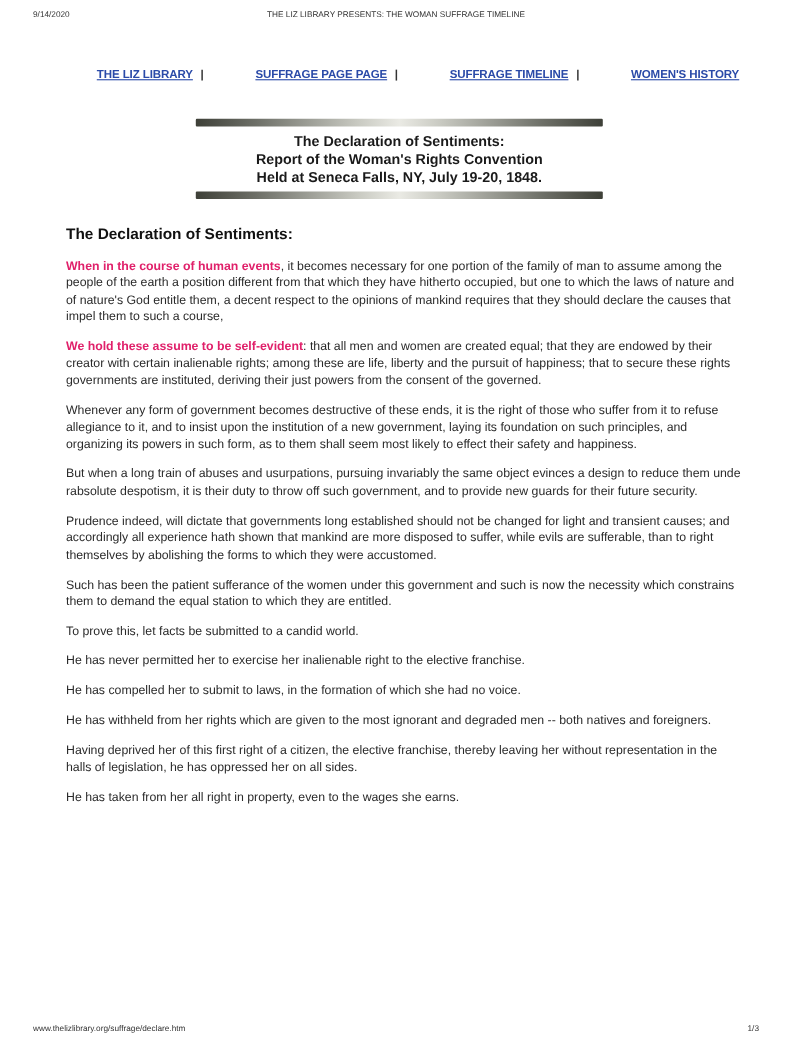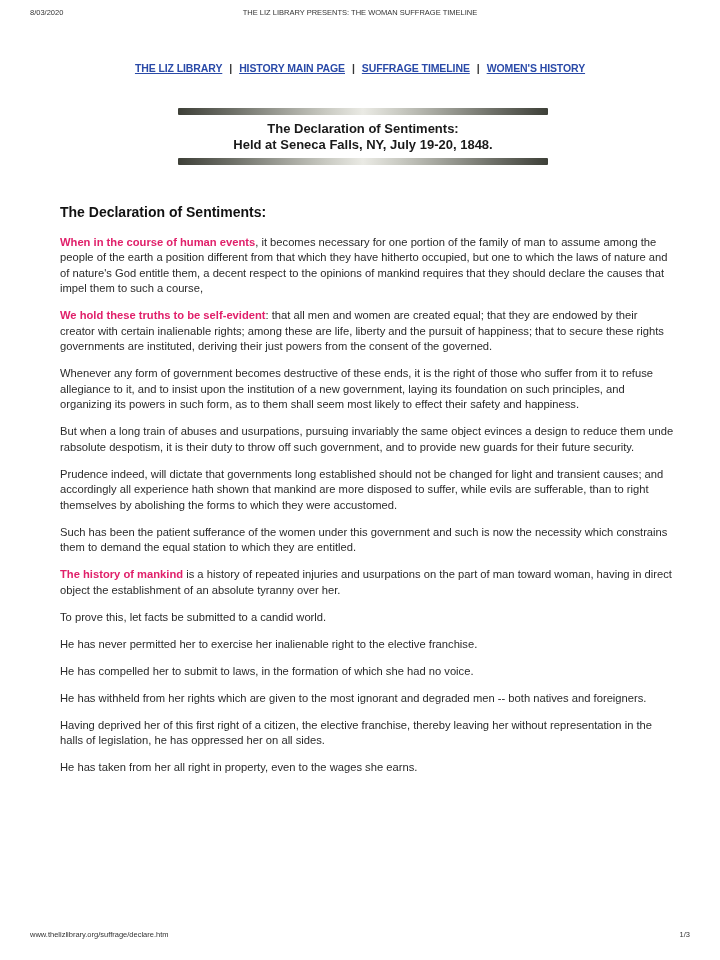--- a/index.html
+++ b/index.html
@@ -43,20 +43,21 @@
       width: 720px;
       text-align: center;
       font-size: 10.5px;
       font-weight: bold;
       color: #333;
       letter-spacing: -0.1px;
     }
     .nav a {
       color: #2a4aa8;
       text-decoration: underline;
+      margin-left: 40px;
     }
     .nav .sep {
       margin: 0 7px;
       color: #333;
       font-weight: bold;
     }
     .title-box {
       position: absolute;
       top: 108px;
       left: 178px;
@@ -115,46 +116,46 @@
     .print-page {
       position: absolute;
       right: 30px;
       margin-left: 27px;
     }
   </style>
 </head>
 <body>
 
 <div class="print-header">
-  <span class="print-date">8/03/2020</span>
+  <span class="print-date">9/14/2020</span>
   <span class="print-title">THE LIZ LIBRARY PRESENTS: THE WOMAN SUFFRAGE TIMELINE</span>
 </div>
 
 <div class="nav">
-  <a href="#">THE LIZ LIBRARY</a><span class="sep">|</span><a href="#">HISTORY MAIN PAGE</a><span class="sep">|</span><a href="#">SUFFRAGE TIMELINE</a><span class="sep">|</span><a href="#">WOMEN'S HISTORY</a>
+  <a href="#">THE LIZ LIBRARY</a><span class="sep">|</span><a href="#">SUFFRAGE PAGE PAGE</a><span class="sep">|</span><a href="#">SUFFRAGE TIMELINE</a><span class="sep">|</span><a href="#">WOMEN'S HISTORY</a>
 </div>
 
 <div class="title-box">
   <div class="bar"></div>
   <div class="title-lines">
     <div>The Declaration of Sentiments:</div>
+    <div>Report of the Woman's Rights Convention</div>
     <div>Held at Seneca Falls, NY, July 19-20, 1848.</div>
   </div>
   <div class="bar"></div>
 </div>
 
 <div class="content">
   <h2>The Declaration of Sentiments:</h2>
   <p><span class="hl">When in the course of human events</span><span>, it becomes necessary for one portion of the family of man to assume among the people of the earth a position different from that which they have hitherto occupied, but one to which the laws of nature and of nature's God entitle them, a decent respect to the opinions of mankind requires that they should declare the causes that impel them to such a course,</span></p>
-  <p><span class="hl">We hold these truths to be self-evident</span><span>: that all men and women are created equal; that they are endowed by their creator with certain inalienable rights; among these are life, liberty and the pursuit of happiness; that to secure these rights governments are instituted, deriving their just powers from the consent of the governed.</span></p>
+  <p><span class="hl">We hold these assume to be self-evident</span><span>: that all men and women are created equal; that they are endowed by their creator with certain inalienable rights; among these are life, liberty and the pursuit of happiness; that to secure these rights governments are instituted, deriving their just powers from the consent of the governed.</span></p>
   <p><span>Whenever any form of government becomes destructive of these ends, it is the right of those who suffer from it to refuse allegiance to it, and to insist upon the institution of a new government, laying its foundation on such principles, and organizing its powers in such form, as to them shall seem most likely to effect their safety and happiness.</span></p>
   <p><span>But when a long train of abuses and usurpations, pursuing invariably the same object evinces a design to reduce them unde rabsolute despotism, it is their duty to throw off such government, and to provide new guards for their future security.</span></p>
   <p><span>Prudence indeed, will dictate that governments long established should not be changed for light and transient causes; and accordingly all experience hath shown that mankind are more disposed to suffer, while evils are sufferable, than to right themselves by abolishing the forms to which they were accustomed.</span></p>
   <p><span>Such has been the patient sufferance of the women under this government and such is now the necessity which constrains them to demand the equal station to which they are entitled.</span></p>
-  <p><span class="hl">The history of mankind</span><span> is a history of repeated injuries and usurpations on the part of man toward woman, having in direct object the establishment of an absolute tyranny over her.</span></p>
   <p><span>To prove this, let facts be submitted to a candid world.</span></p>
   <p><span>He has never permitted her to exercise her inalienable right to the elective franchise.</span></p>
   <p><span>He has compelled her to submit to laws, in the formation of which she had no voice.</span></p>
   <p><span>He has withheld from her rights which are given to the most ignorant and degraded men -- both natives and foreigners.</span></p>
   <p><span>Having deprived her of this first right of a citizen, the elective franchise, thereby leaving her without representation in the halls of legislation, he has oppressed her on all sides.</span></p>
   <p><span>He has taken from her all right in property, even to the wages she earns.</span></p>
 </div>
 
 <div class="print-footer">
   <span class="print-url">www.thelizlibrary.org/suffrage/declare.htm</span>

